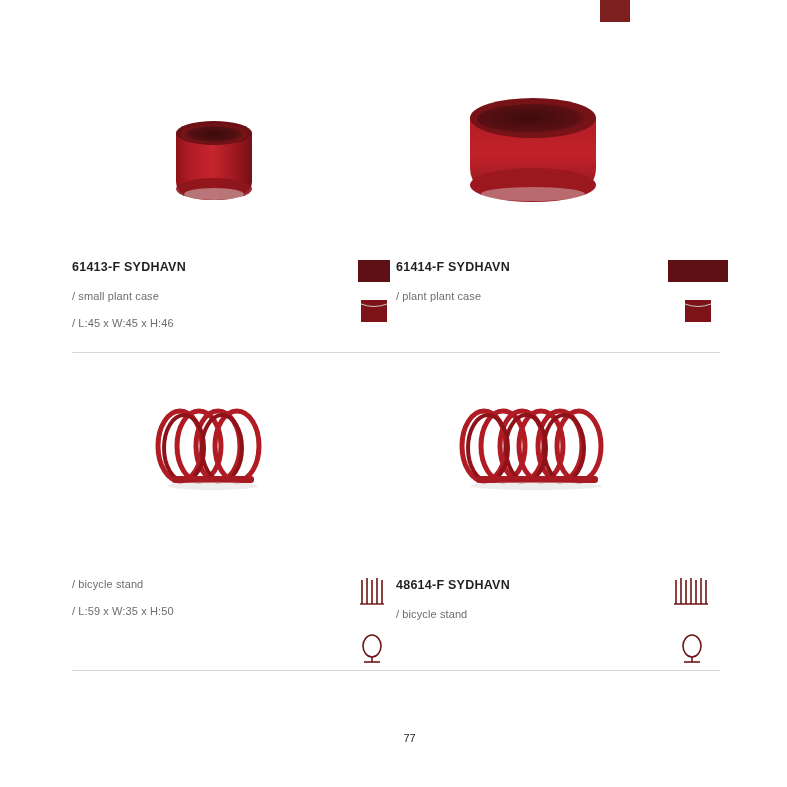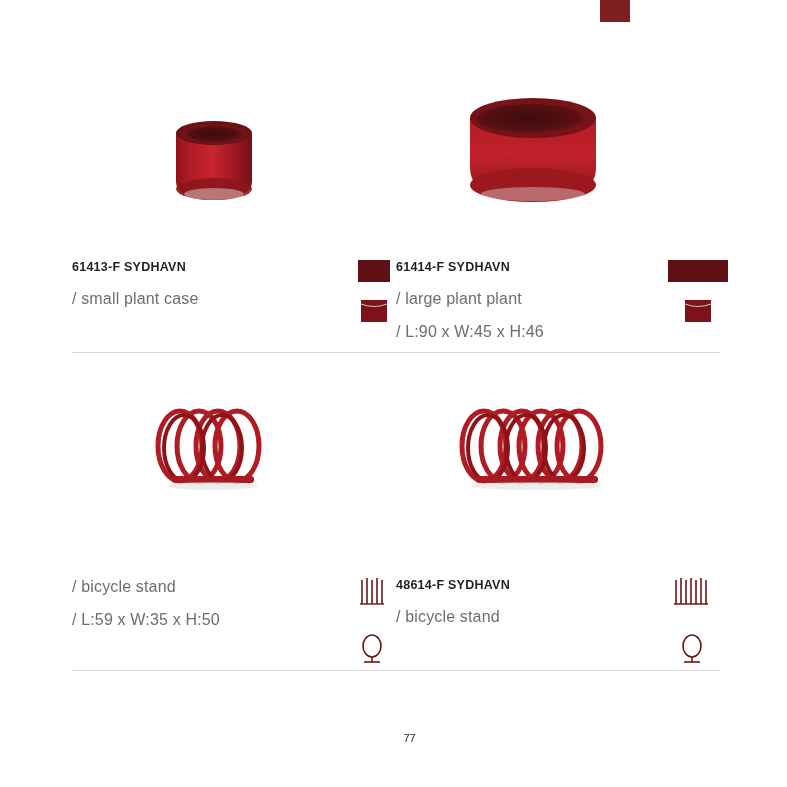--- a/index.html
+++ b/index.html
@@ -62,21 +62,21 @@
     width: 260px;
   }
   .title {
     font-size: 12.5px;
     font-weight: bold;
     letter-spacing: 0.02em;
     color: #231f20;
     margin: 0 0 16px 0;
   }
   .spec {
-    font-size: 16px;
+    font-size: 11px;
     color: #6d6d6d;
     margin: 0 0 15px 0;
     letter-spacing: 0.01em;
   }
   
   .thumbs {
     position: absolute;
     left: 258px;
     top: 198px;
     width: 90px;
@@ -136,20 +136,21 @@
               <ellipse cx="146" cy="73" rx="38" ry="12" fill="#6b1014"></ellipse>
               <ellipse cx="146" cy="74" rx="33" ry="9.5" fill="url(#rim1)"></ellipse>
               <ellipse cx="146" cy="129" rx="38" ry="11" fill="#8d161c" opacity="0.9"></ellipse>
               <ellipse cx="146" cy="134" rx="30" ry="6" fill="#e8e8e8" opacity="0.45"></ellipse>
             </g>
           </svg>
         </div>
         <div class="info">
           <p class="title">61413-F SYDHAVN</p>
           <p class="spec">/ small plant case</p>
+          <p class="spec">/ L:45 x W:45 x H:46</p>
         </div>
         <div class="thumbs">
           <svg width="90" height="110" viewBox="0 0 90 110">
             <g>
               <rect x="28" y="2" width="32" height="22" fill="#5e1015"></rect>
             </g>
             <g>
               <rect x="31" y="42" width="26" height="22" fill="#7d1318"></rect>
               <path d="M31 46 Q44 51 57 46" fill="none" stroke="#c9c9c9" stroke-width="1"></path>
             </g>
@@ -176,22 +177,21 @@
               <path d="M74 58 L74 108 Q74 140 137 140 L137 140 Q200 140 200 108 L200 58 Z" fill="url(#ovalbody)"></path>
               <ellipse cx="137" cy="58" rx="63" ry="20" fill="#771217"></ellipse>
               <ellipse cx="137" cy="59" rx="56" ry="15" fill="url(#ovalrim)"></ellipse>
               <ellipse cx="137" cy="125" rx="63" ry="17" fill="#9c181f"></ellipse>
               <ellipse cx="137" cy="134" rx="52" ry="7" fill="#e6e6e6" opacity="0.4"></ellipse>
             </g>
           </svg>
         </div>
         <div class="info">
           <p class="title">61414-F SYDHAVN</p>
-          <p class="spec">/ large plant plant</p>
-          <p class="spec">/ L:90 x W:45 x H:46</p>
+          <p class="spec">/ plant plant case</p>
         </div>
         <div class="thumbs">
           <svg width="90" height="110" viewBox="0 0 90 110">
             <g>
               <rect x="14" y="2" width="60" height="22" fill="#5e1015"></rect>
             </g>
             <g>
               <rect x="31" y="42" width="26" height="22" fill="#7d1318"></rect>
               <path d="M31 46 Q44 51 57 46" fill="none" stroke="#c9c9c9" stroke-width="1"></path>
             </g>

